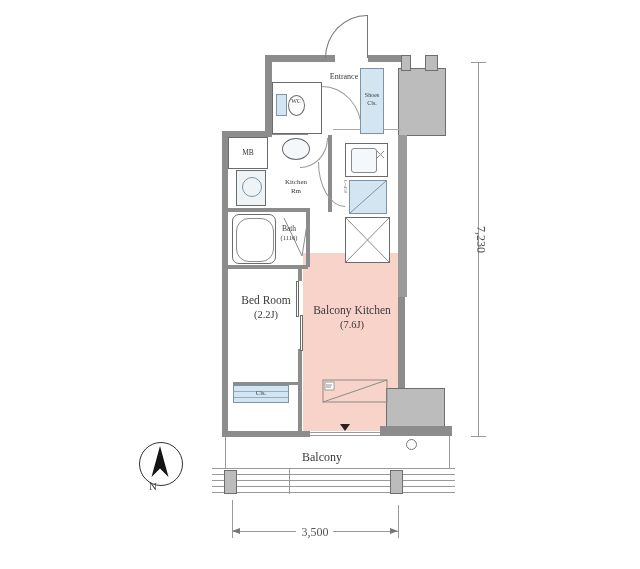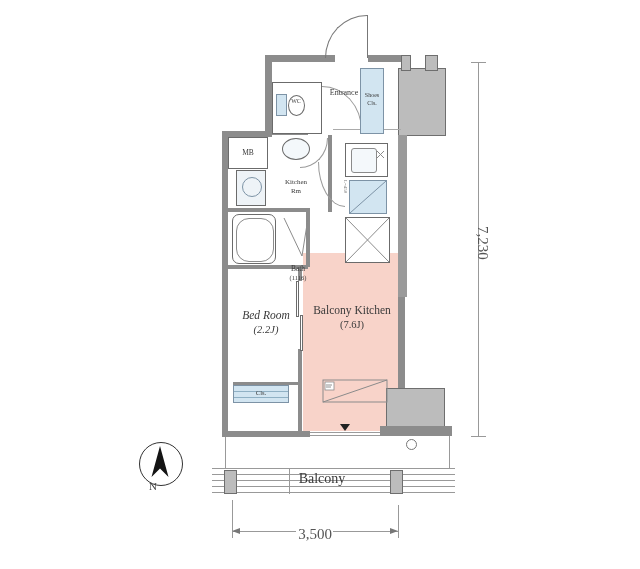--- a/index.html
+++ b/index.html
@@ -9,21 +9,21 @@
   .wall{background:var(--wall-gray,#8c8c8c);}
   .pwall{background:#9a9a9a;}
   .pillar{background:var(--pillar-gray,#bcbcbc);border:1px solid #6e6e6e;box-sizing:border-box;}
   .thinbox{background:#fff;border:1px solid #6b6b6b;box-sizing:border-box;}
   .bluebox{background:var(--fixture-blue,#d2e5f1);border:1px solid #7d93a6;box-sizing:border-box;}
   .lbl{position:absolute;color:var(--text,#3a3a3a);transform:translateX(-50%);
        text-align:center;white-space:nowrap;line-height:1.3;}
   .lbl span{display:block;}
   .grayline{background:#9b9b9b;}
   .arc{position:absolute;box-sizing:border-box;}
-  .dimtxt{color:#555;font-size:15px;}
+  .dimtxt{color:#555;font-size:12px;}
   svg{position:absolute;left:0;top:0;}
 </style>
 </head>
 <body>
 
 <div id="plan">
 
   <div class="abs" style="left:303px;top:253px;width:97px;height:178px;background:var(--dk-fill,#f8d3c9);"></div>
 
   <div class="abs wall" style="left:265px;top:55px;width:70px;height:7px;"></div>
@@ -133,40 +133,40 @@
     <line x1="384" y1="151" x2="377" y2="158" stroke="#8b8b8b" stroke-width="1"></line>
 
     <polygon points="340,424 350,424 345,431" fill="#222"></polygon>
 
     <polygon points="160,446 168.5,477 160,468.5 151.5,477" fill="#141414"></polygon>
 
     <polygon points="232,531 240,528 240,534" fill="#777"></polygon>
     <polygon points="398,531 390,528 390,534" fill="#777"></polygon>
   </svg>
 
-  <div class="lbl" style="left:344px;top:88px;font-size:8px;text-align:center;">Entrance</div>
+  <div class="lbl" style="left:344px;top:72px;font-size:8px;text-align:center;">Entrance</div>
   <div class="lbl" style="left:296px;top:98px;font-size:6px;">WC</div>
   <div class="lbl" style="left:372px;top:92px;font-size:6px;">
     <span>Shoes</span>
     <span>Cls.</span>
   </div>
   <div class="lbl" style="left:248px;top:148px;font-size:7.5px;">MB</div>
   <div class="lbl" style="left:296px;top:178px;font-size:7px;">
     <span>Kitchen</span>
     <span>Rm</span>
   </div>
-  <div class="lbl" style="left:298px;top:224px;font-size:7.5px;margin-top:40px;">
+  <div class="lbl" style="left:289px;top:224px;font-size:7.5px;">
     <span>Bath</span>
     <span style="font-size:6.5px;">(1116)</span>
   </div>
-  <div class="lbl" style="left:266px;top:308px;font-size:11.5px;font-style:italic;">
+  <div class="lbl" style="left:266px;top:293px;font-size:11.5px;">
     <span>Bed Room</span>
     <span style="font-size:10.5px;">(2.2J)</span>
   </div>
   <div class="lbl" style="left:352px;top:303px;font-size:11.5px;">
     <span>Balcony Kitchen</span>
     <span style="font-size:10.5px;">(7.6J)</span>
   </div>
   <div class="lbl" style="left:261px;top:389px;font-size:6.5px;">Cls.</div>
-  <div class="lbl" style="left:322px;top:470px;font-size:14px;">Balcony</div>
+  <div class="lbl" style="left:322px;top:450px;font-size:12px;">Balcony</div>
   <div class="lbl" style="left:153px;top:479px;font-size:11px;">N</div>
 
 </div>
 
 </body></html>

